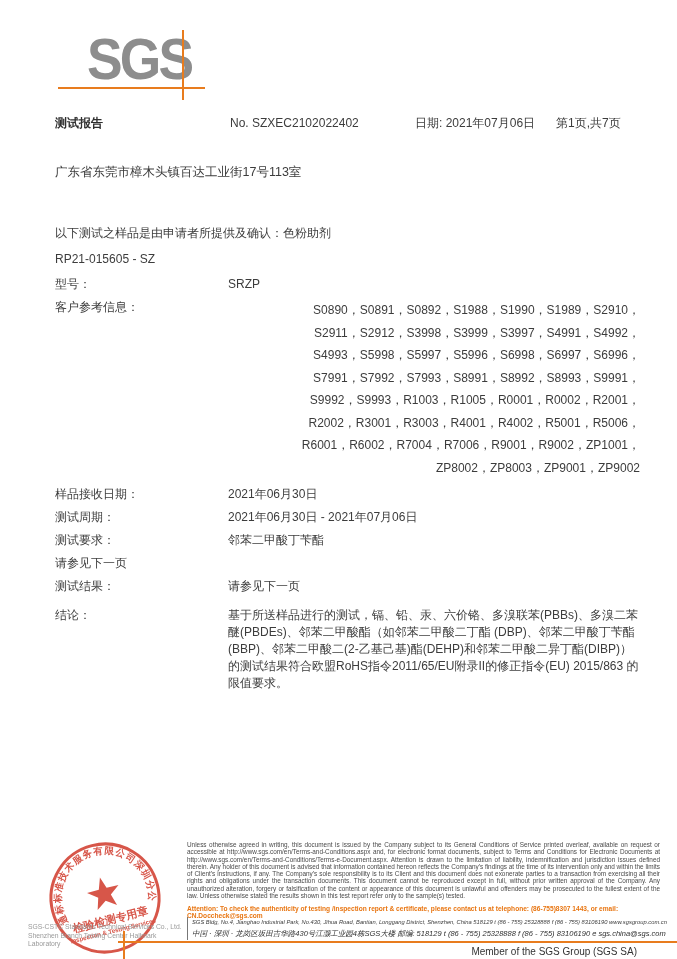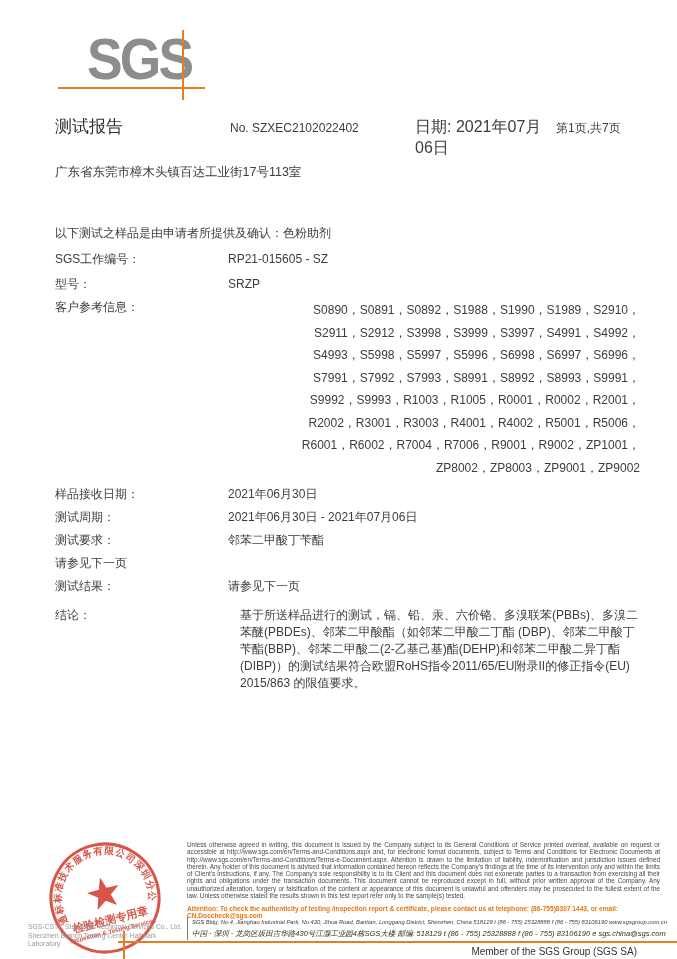--- a/index.html
+++ b/index.html
@@ -15,33 +15,33 @@
     font-size:58px;font-weight:bold;color:#8d8d8d;
     letter-spacing:-3px;transform:scaleX(.92);transform-origin:left;
     line-height:1;
   }
   .hline-top{position:absolute;left:58px;top:87px;width:147px;height:2px;background:#e87c1e;}
   .vline-top{position:absolute;left:182px;top:30px;width:2px;height:70px;background:#e87c1e;}
 
   
   .content{position:absolute;left:55px;top:115px;width:585px;}
   .title-row{display:flex;align-items:baseline;height:20px;}
-  .title-row .rpt{width:175px;font-size:17px;font-weight:normal;color:#2f2f2f;}
+  .title-row .rpt{width:175px;font-size:12px;font-weight:bold;color:#2f2f2f;}
   .title-row .no{width:185px;font-size:12px;}
-  .title-row .date{width:141px;font-size:16px;}
+  .title-row .date{width:141px;font-size:12px;}
   .title-row .page{font-size:12px;}
   .applicant{margin-top:28px;font-size:12.5px;line-height:18px;}
   .applicant .addr{margin-top:0;}
   .sample-note{margin-top:44px;font-size:12px;}
   .row{display:flex;margin-top:7px;font-size:12px;line-height:16px;}
   .row .lbl{width:173px;flex-shrink:0;}
   .row .val{flex:1;}
   .row.first{margin-top:9px;}
   .ref-lines div{line-height:22.5px;text-align:right;}
-  .row.conclusion{margin-top:13px;gap:12px;}
+  .row.conclusion{margin-top:13px;}
   .row.conclusion .val{line-height:17px;}
 
   
   .legal{
     position:absolute;left:187px;top:841px;width:473px;
     font-size:6.4px;line-height:7.3px;color:#4a4a4a;text-align:justify;
   }
   .attention{
     position:absolute;left:187px;top:905px;width:473px;
     font-size:6.6px;line-height:7.4px;color:#e87511;font-weight:bold;
@@ -81,21 +81,20 @@
 
   <div class="applicant">
     <div class="addr">广东省东莞市樟木头镇百达工业街17号113室</div>
   </div>
 
   <div class="sample-note">以下测试之样品是由申请者所提供及确认：色粉助剂</div>
 
   <div>
 
       <div class="row first">
-        <span class="lbl">SGS工作编号：</span>
         <span class="val">RP21-015605 - SZ</span>
       </div>
 
       <div class="row first">
         <span class="lbl">型号：</span>
         <span class="val">SRZP</span>
       </div>
     </div>
 
   <div class="row">

